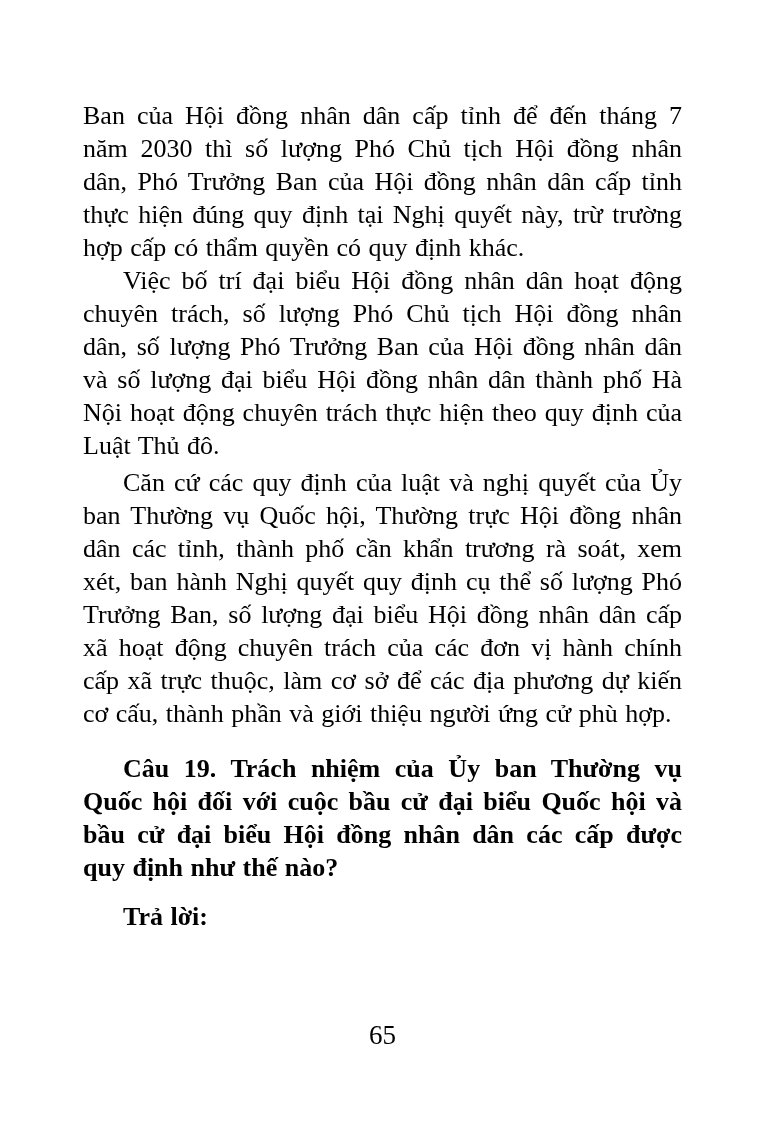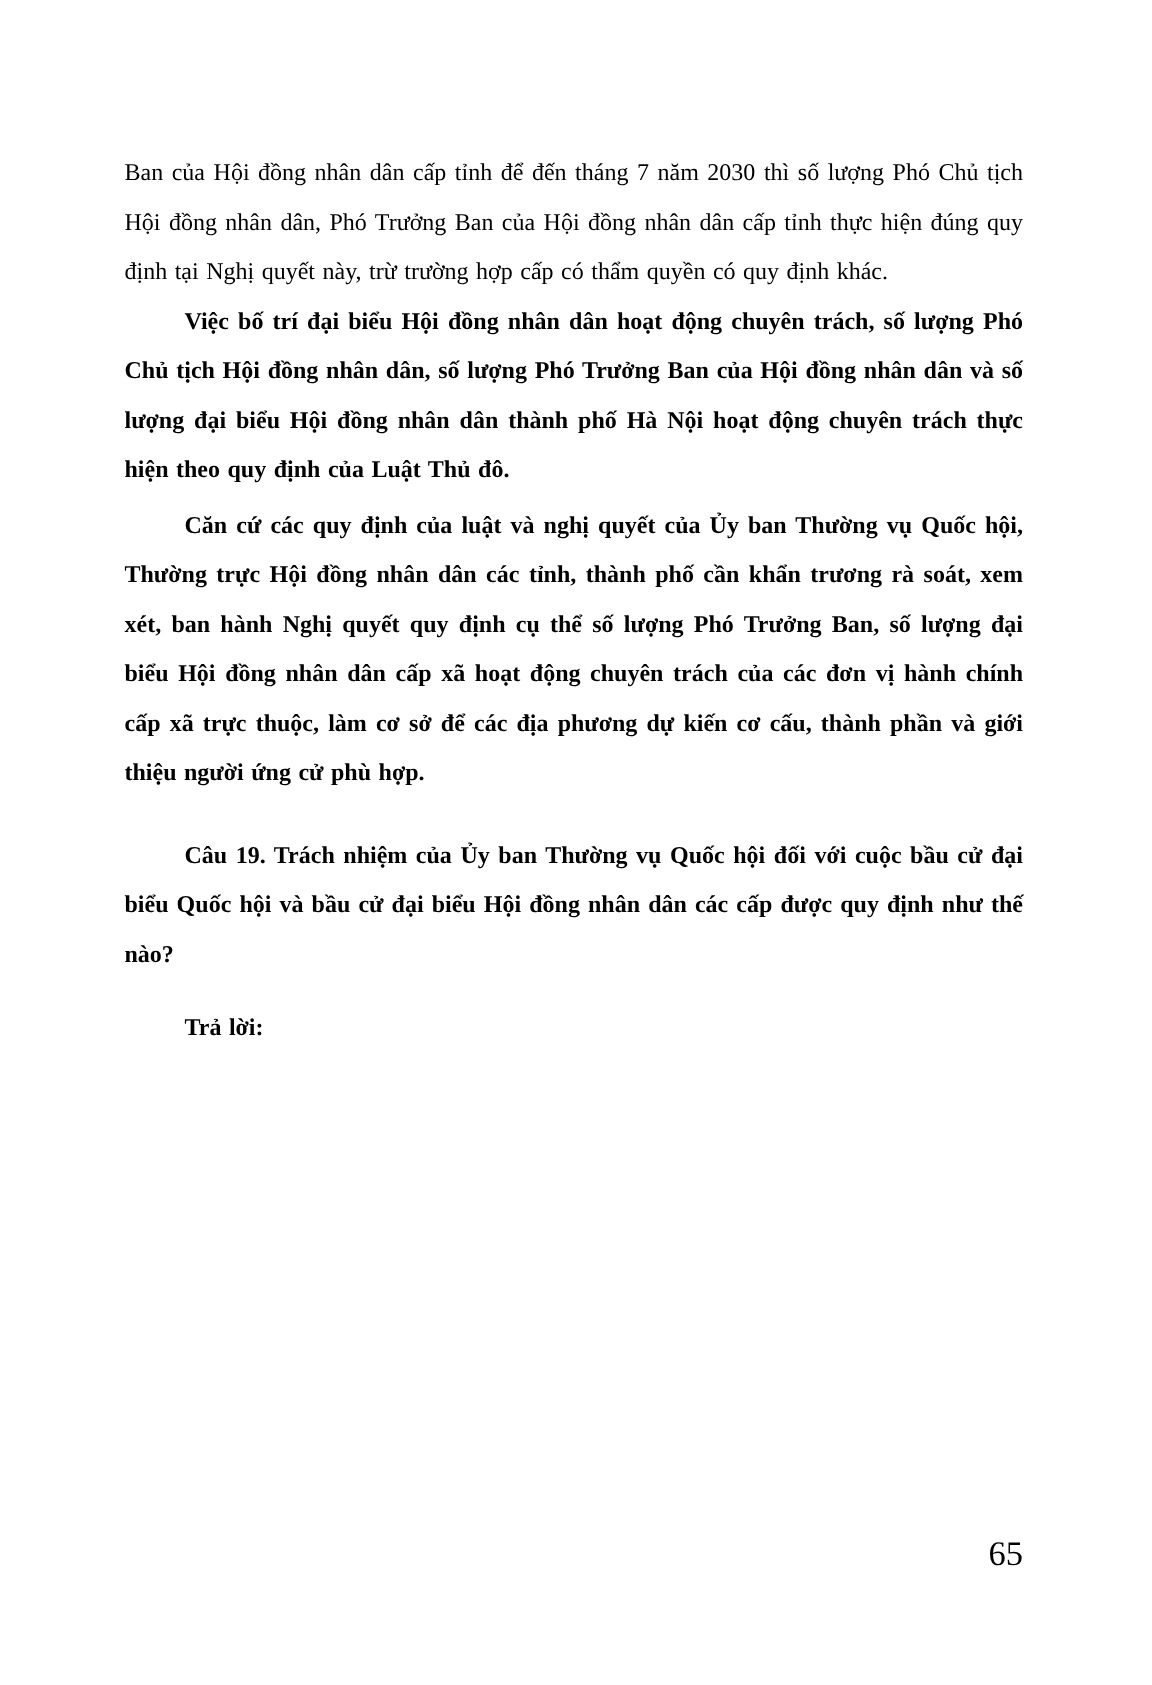--- a/index.html
+++ b/index.html
@@ -16,51 +16,50 @@
       color: #000000;
     }
     .page-text-block {
       position: absolute;
       left: 83px;
       top: 99px;
       width: 599px;
     }
     .para {
       margin: 0;
-      font-size: 16px;
+      font-size: 26px;
       line-height: 33px;
       text-align: justify;
       word-spacing: 1px;
     }
     .indent {
       text-indent: 40px;
-      font-weight: bold;
     }
     .gap-xs {
       margin-top: 4px;
     }
     .question-heading {
       font-weight: bold;
       margin-top: 22px;
     }
     .answer-label {
       font-weight: bold;
       margin-top: 16px;
     }
     .final-para {
       margin-top: 4px;
     }
     .page-number {
       position: absolute;
       left: 83px;
       top: 1019px;
       width: 599px;
-      font-size: 23px;
+      font-size: 27px;
       line-height: 33px;
-      text-align: right;
+      text-align: center;
     }
   </style>
 </head>
 <body>
 
 <div class="page-text-block">
   <p class="para">Ban của Hội đồng nhân dân cấp tỉnh để đến tháng 7 năm 2030 thì số lượng Phó Chủ tịch Hội đồng nhân dân, Phó Trưởng Ban của Hội đồng nhân dân cấp tỉnh thực hiện đúng quy định tại Nghị quyết này, trừ trường hợp cấp có thẩm quyền có quy định khác.</p>
 
   <p class="para indent">Việc bố trí đại biểu Hội đồng nhân dân hoạt động chuyên trách, số lượng Phó Chủ tịch Hội đồng nhân dân, số lượng Phó Trưởng Ban của Hội đồng nhân dân và số lượng đại biểu Hội đồng nhân dân thành phố Hà Nội hoạt động chuyên trách thực hiện theo quy định của Luật Thủ đô.</p>
 

